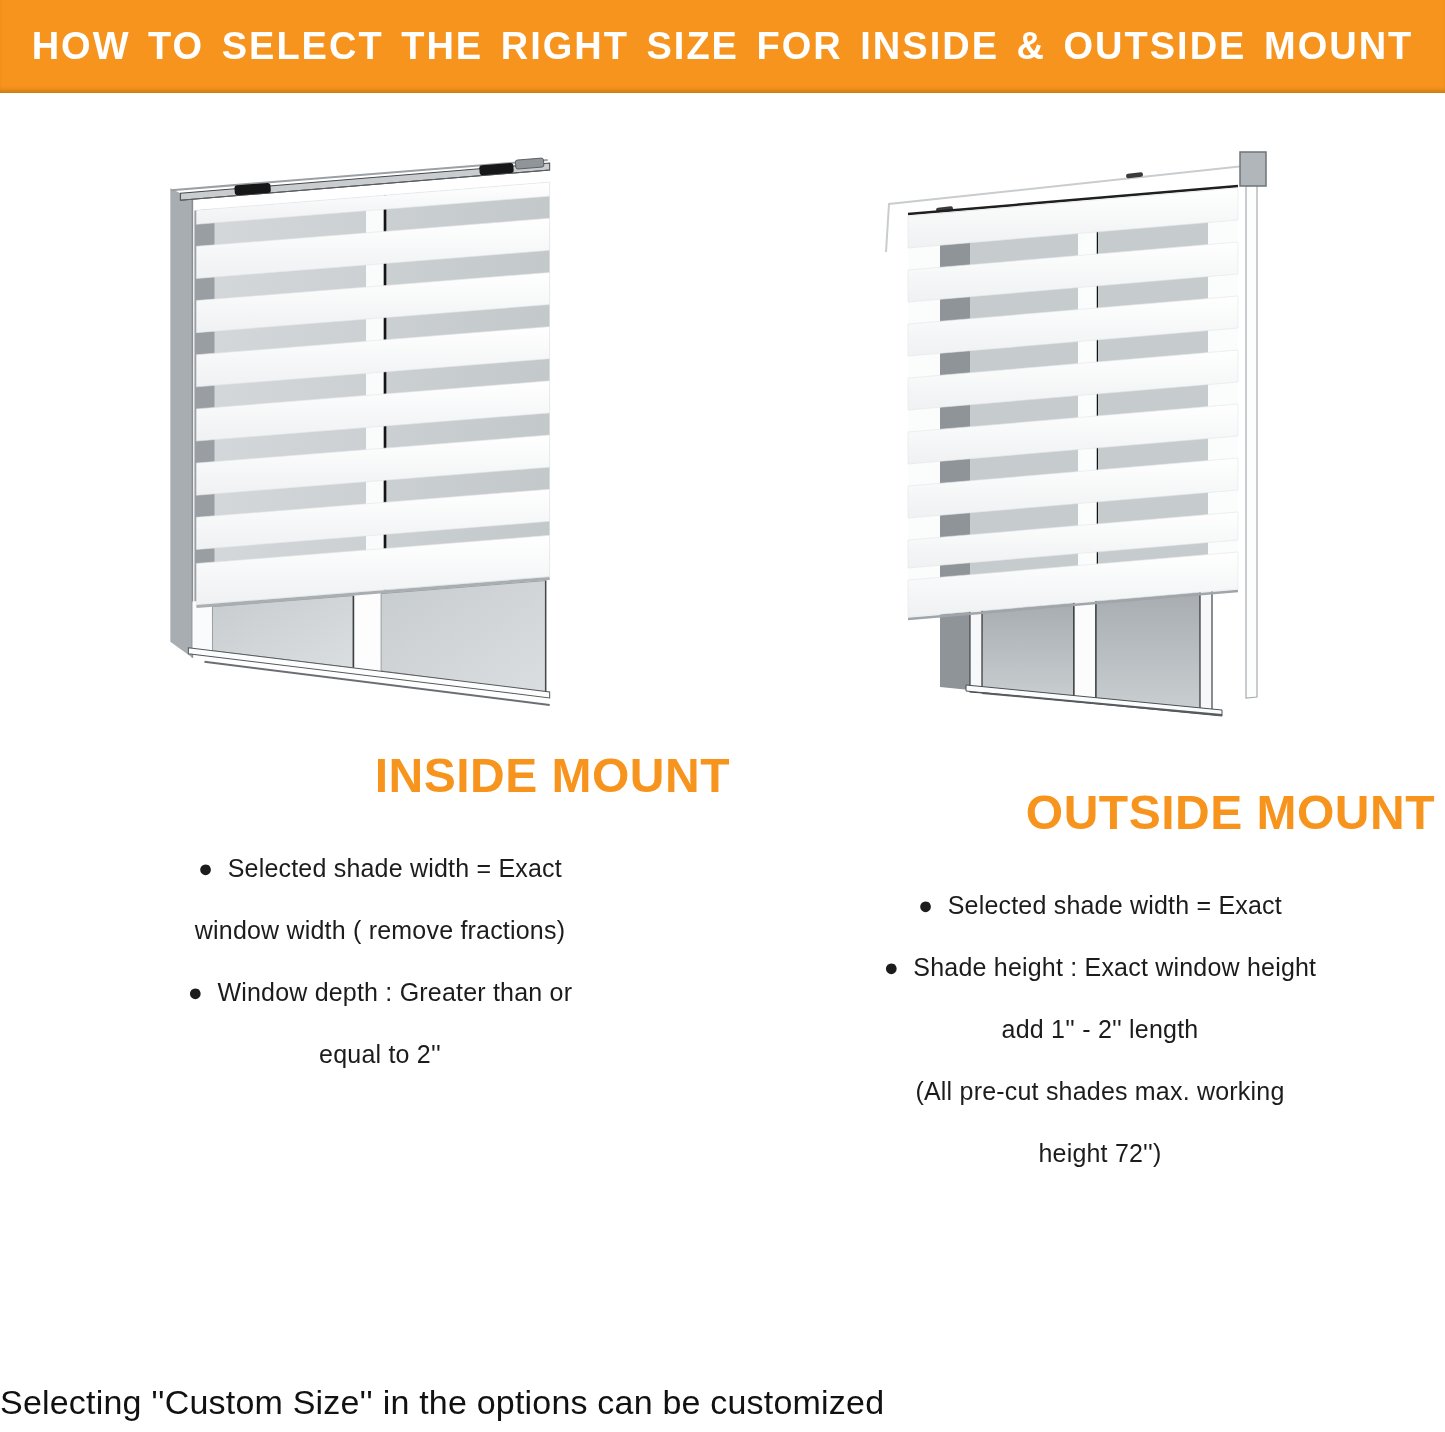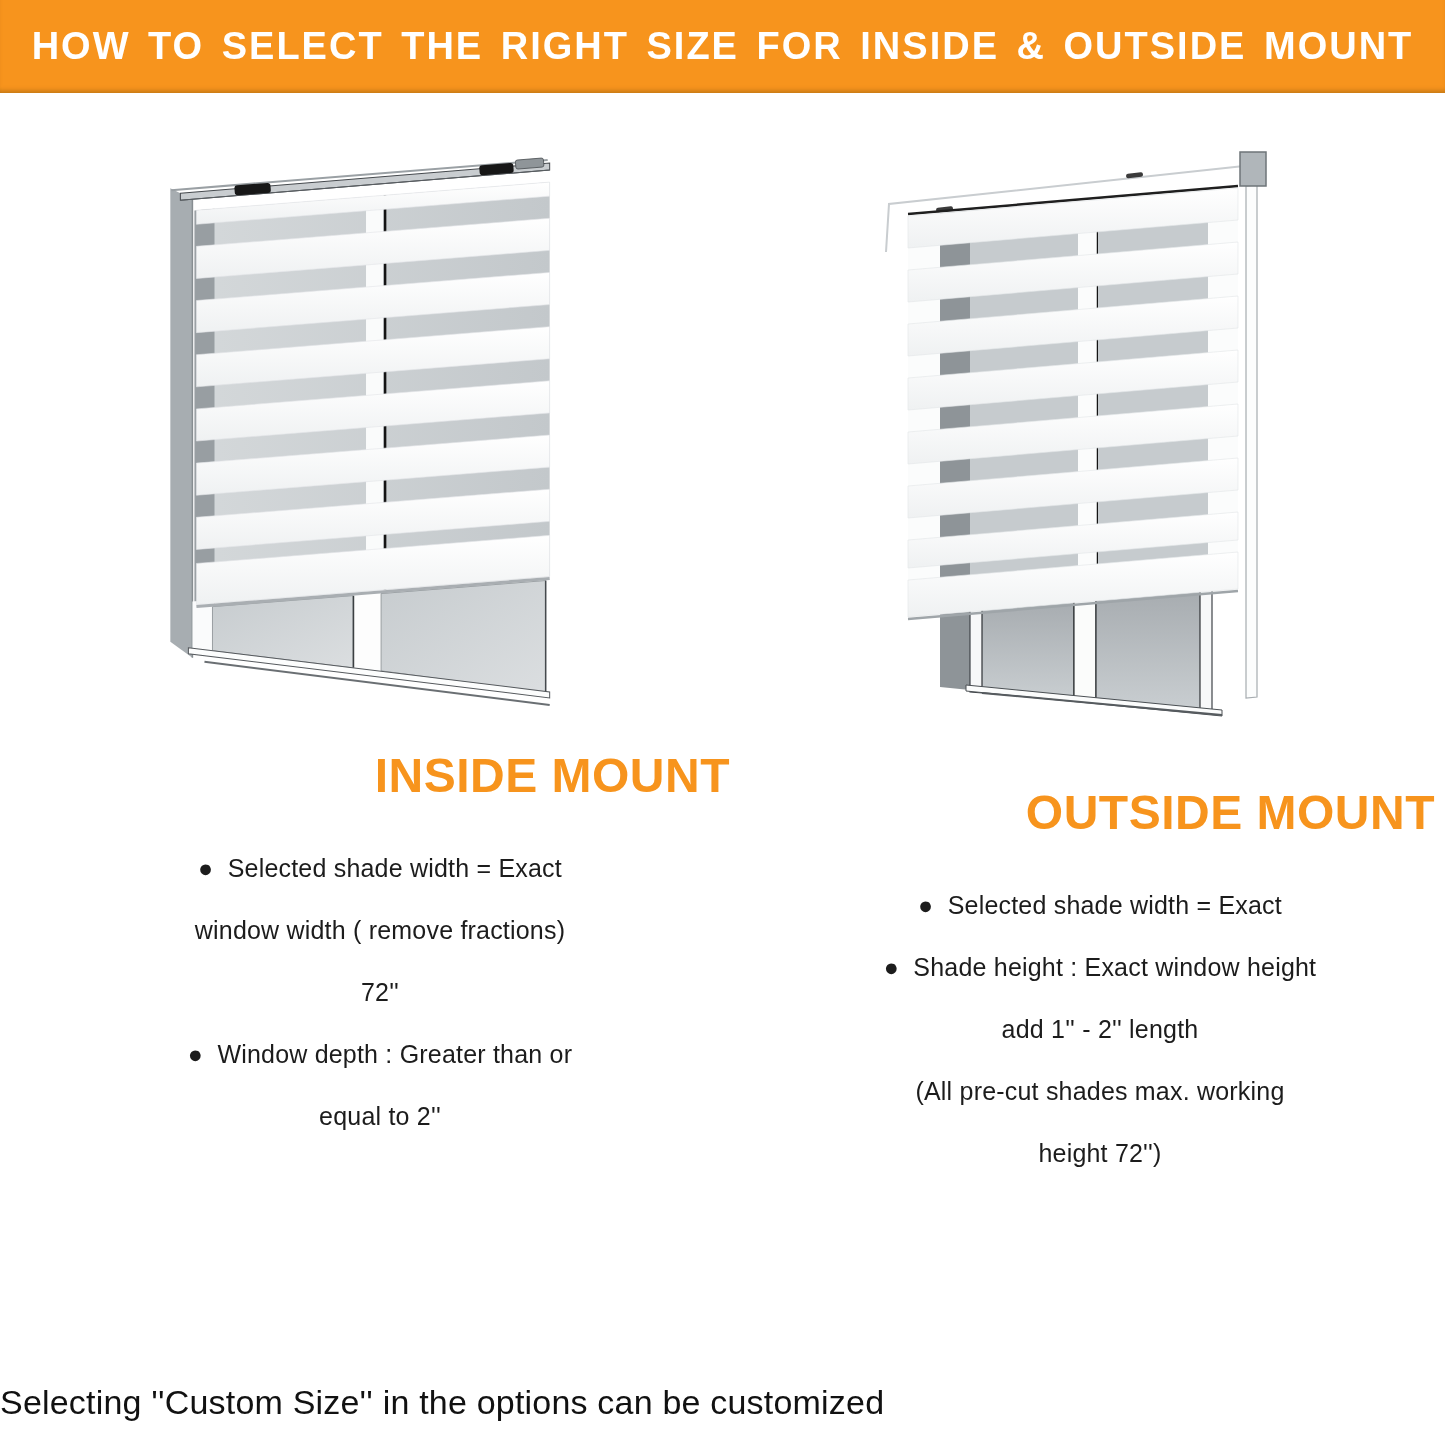--- a/index.html
+++ b/index.html
@@ -177,21 +177,20 @@
       </g>
       <line x1="30" y1="475" x2="360" y2="447" stroke="#9FA5A9" stroke-width="2.5"></line>
     </svg>
   </figure>
 
   <section class="col col-inside">
     <h2>INSIDE MOUNT</h2>
     <div class="lines">
       <div class="line">●  Selected shade width = Exact</div>
       <div class="line">window width ( remove fractions)</div>
-      <div class="line">72''</div>
       <div class="line">●  Window depth : Greater than or</div>
       <div class="line">equal to 2''</div>
     </div>
   </section>
 
   <section class="col col-outside">
     <h2>OUTSIDE MOUNT</h2>
     <div class="lines">
       <div class="line">●  Selected shade width = Exact</div>
       <div class="line">●  Shade height : Exact window height</div>

